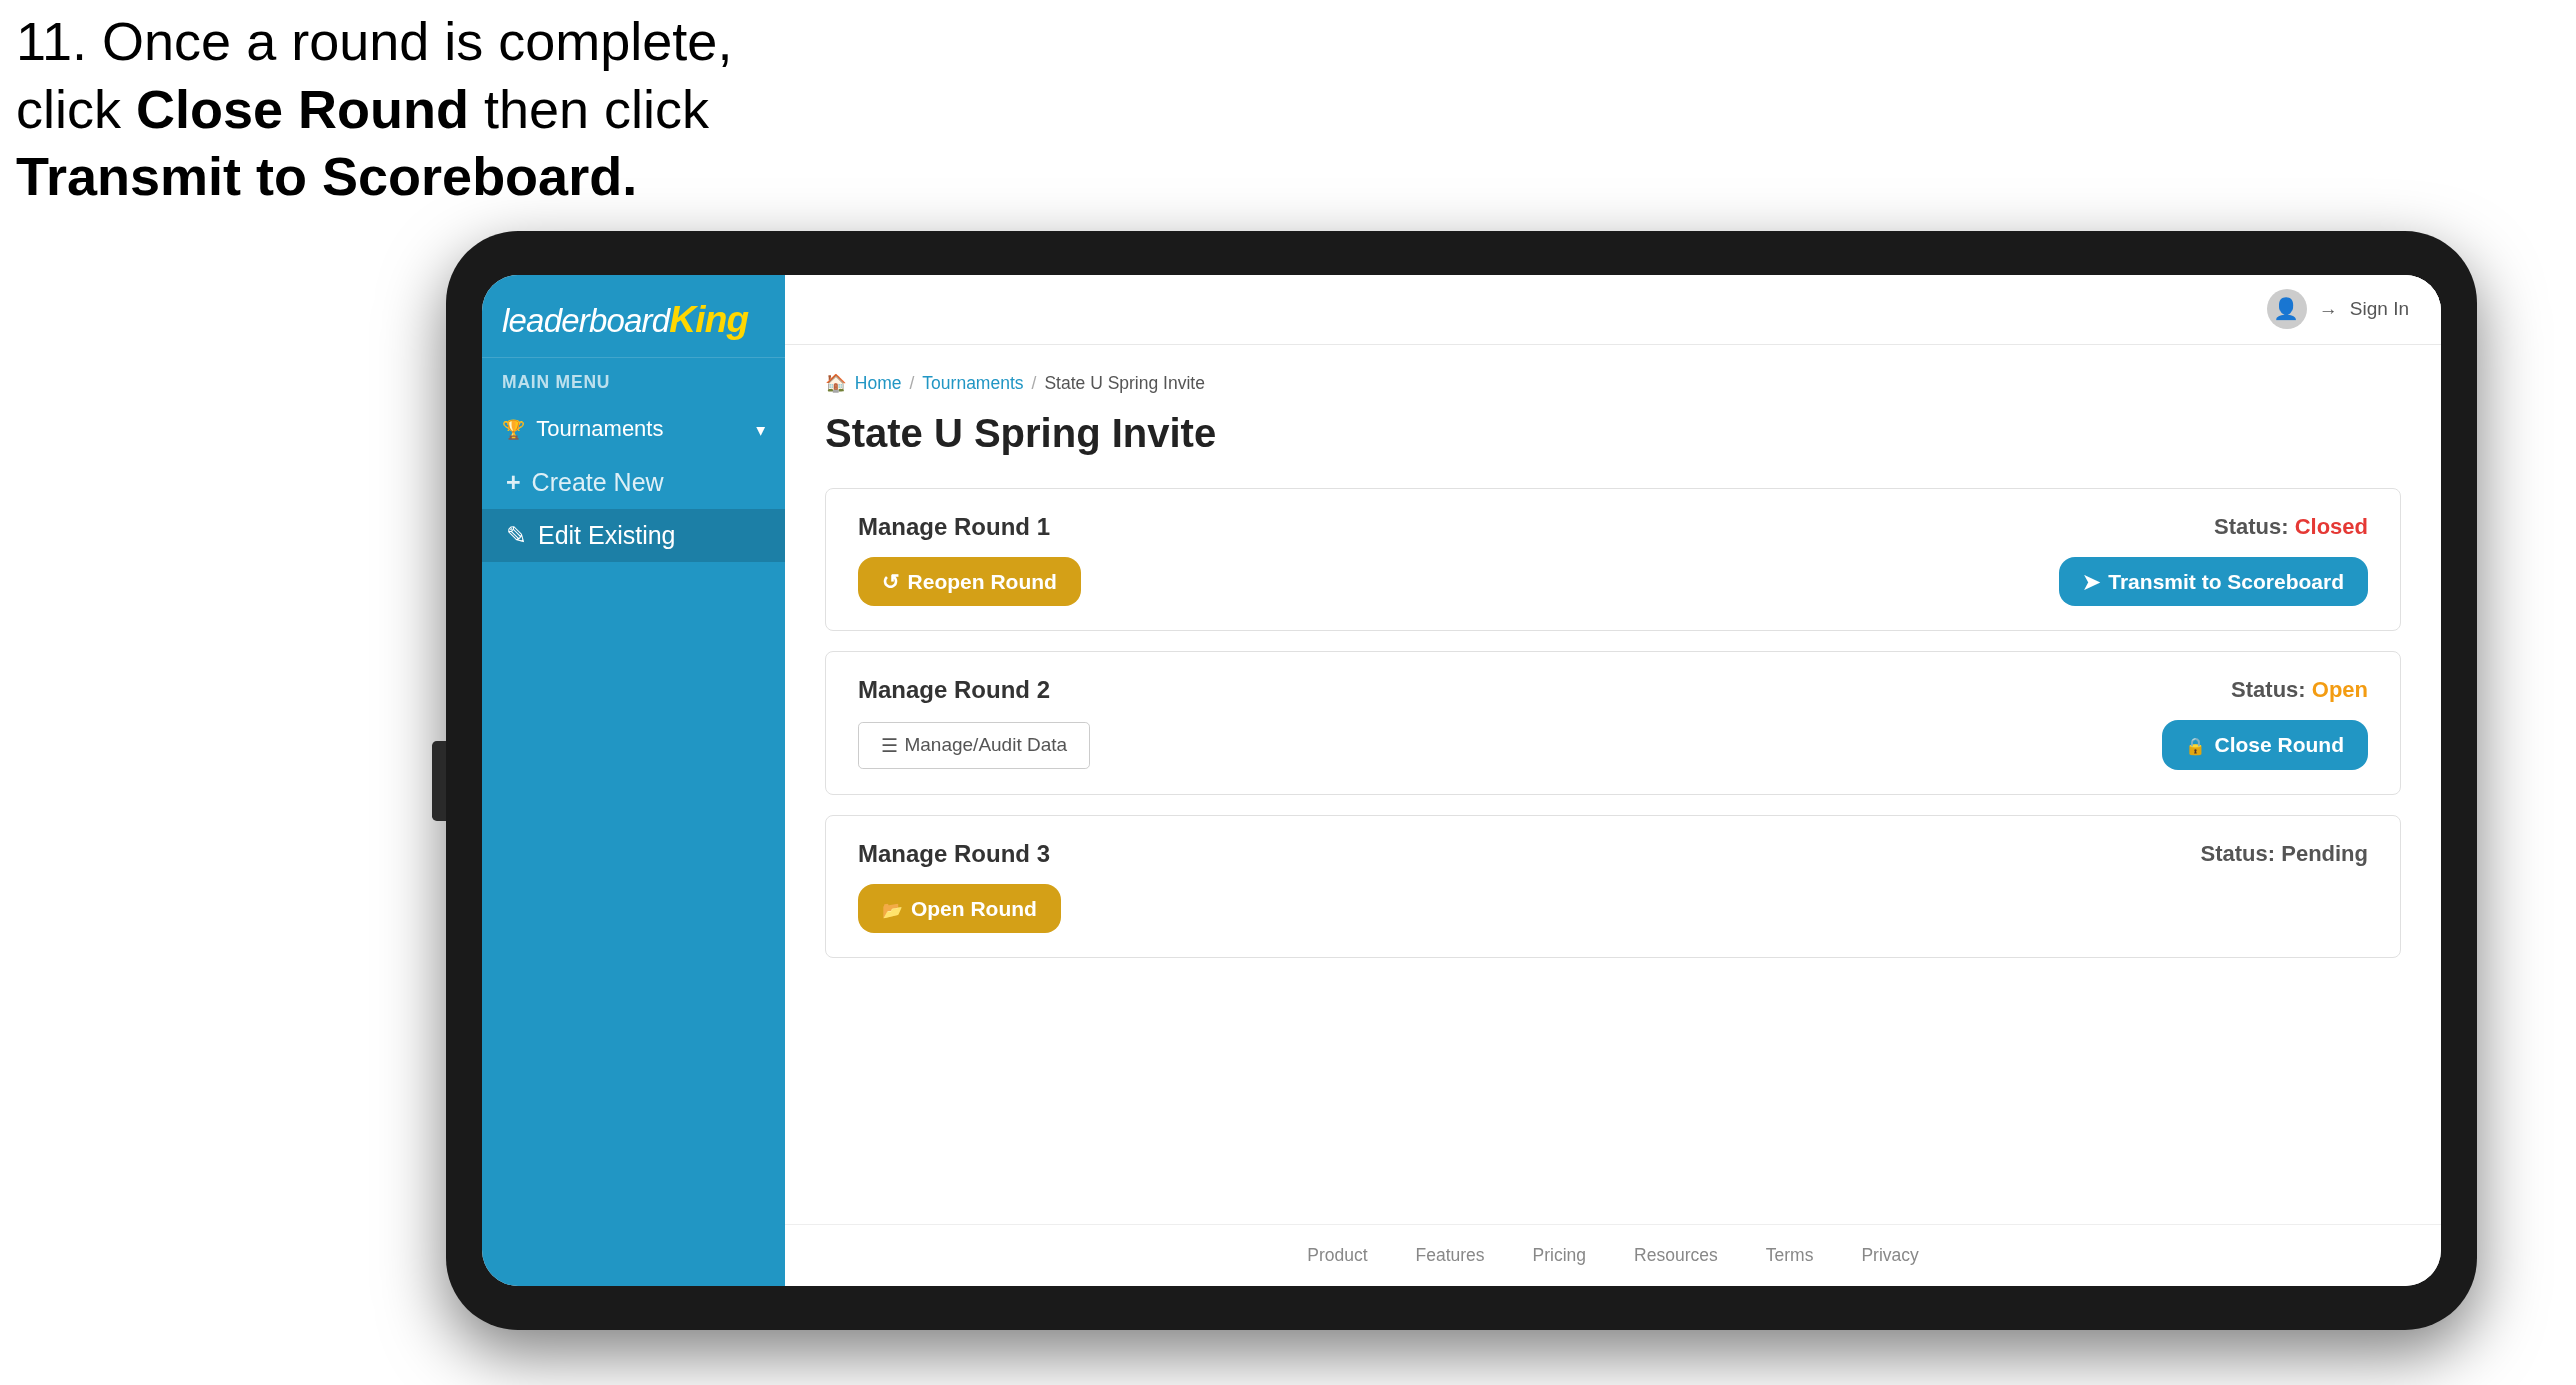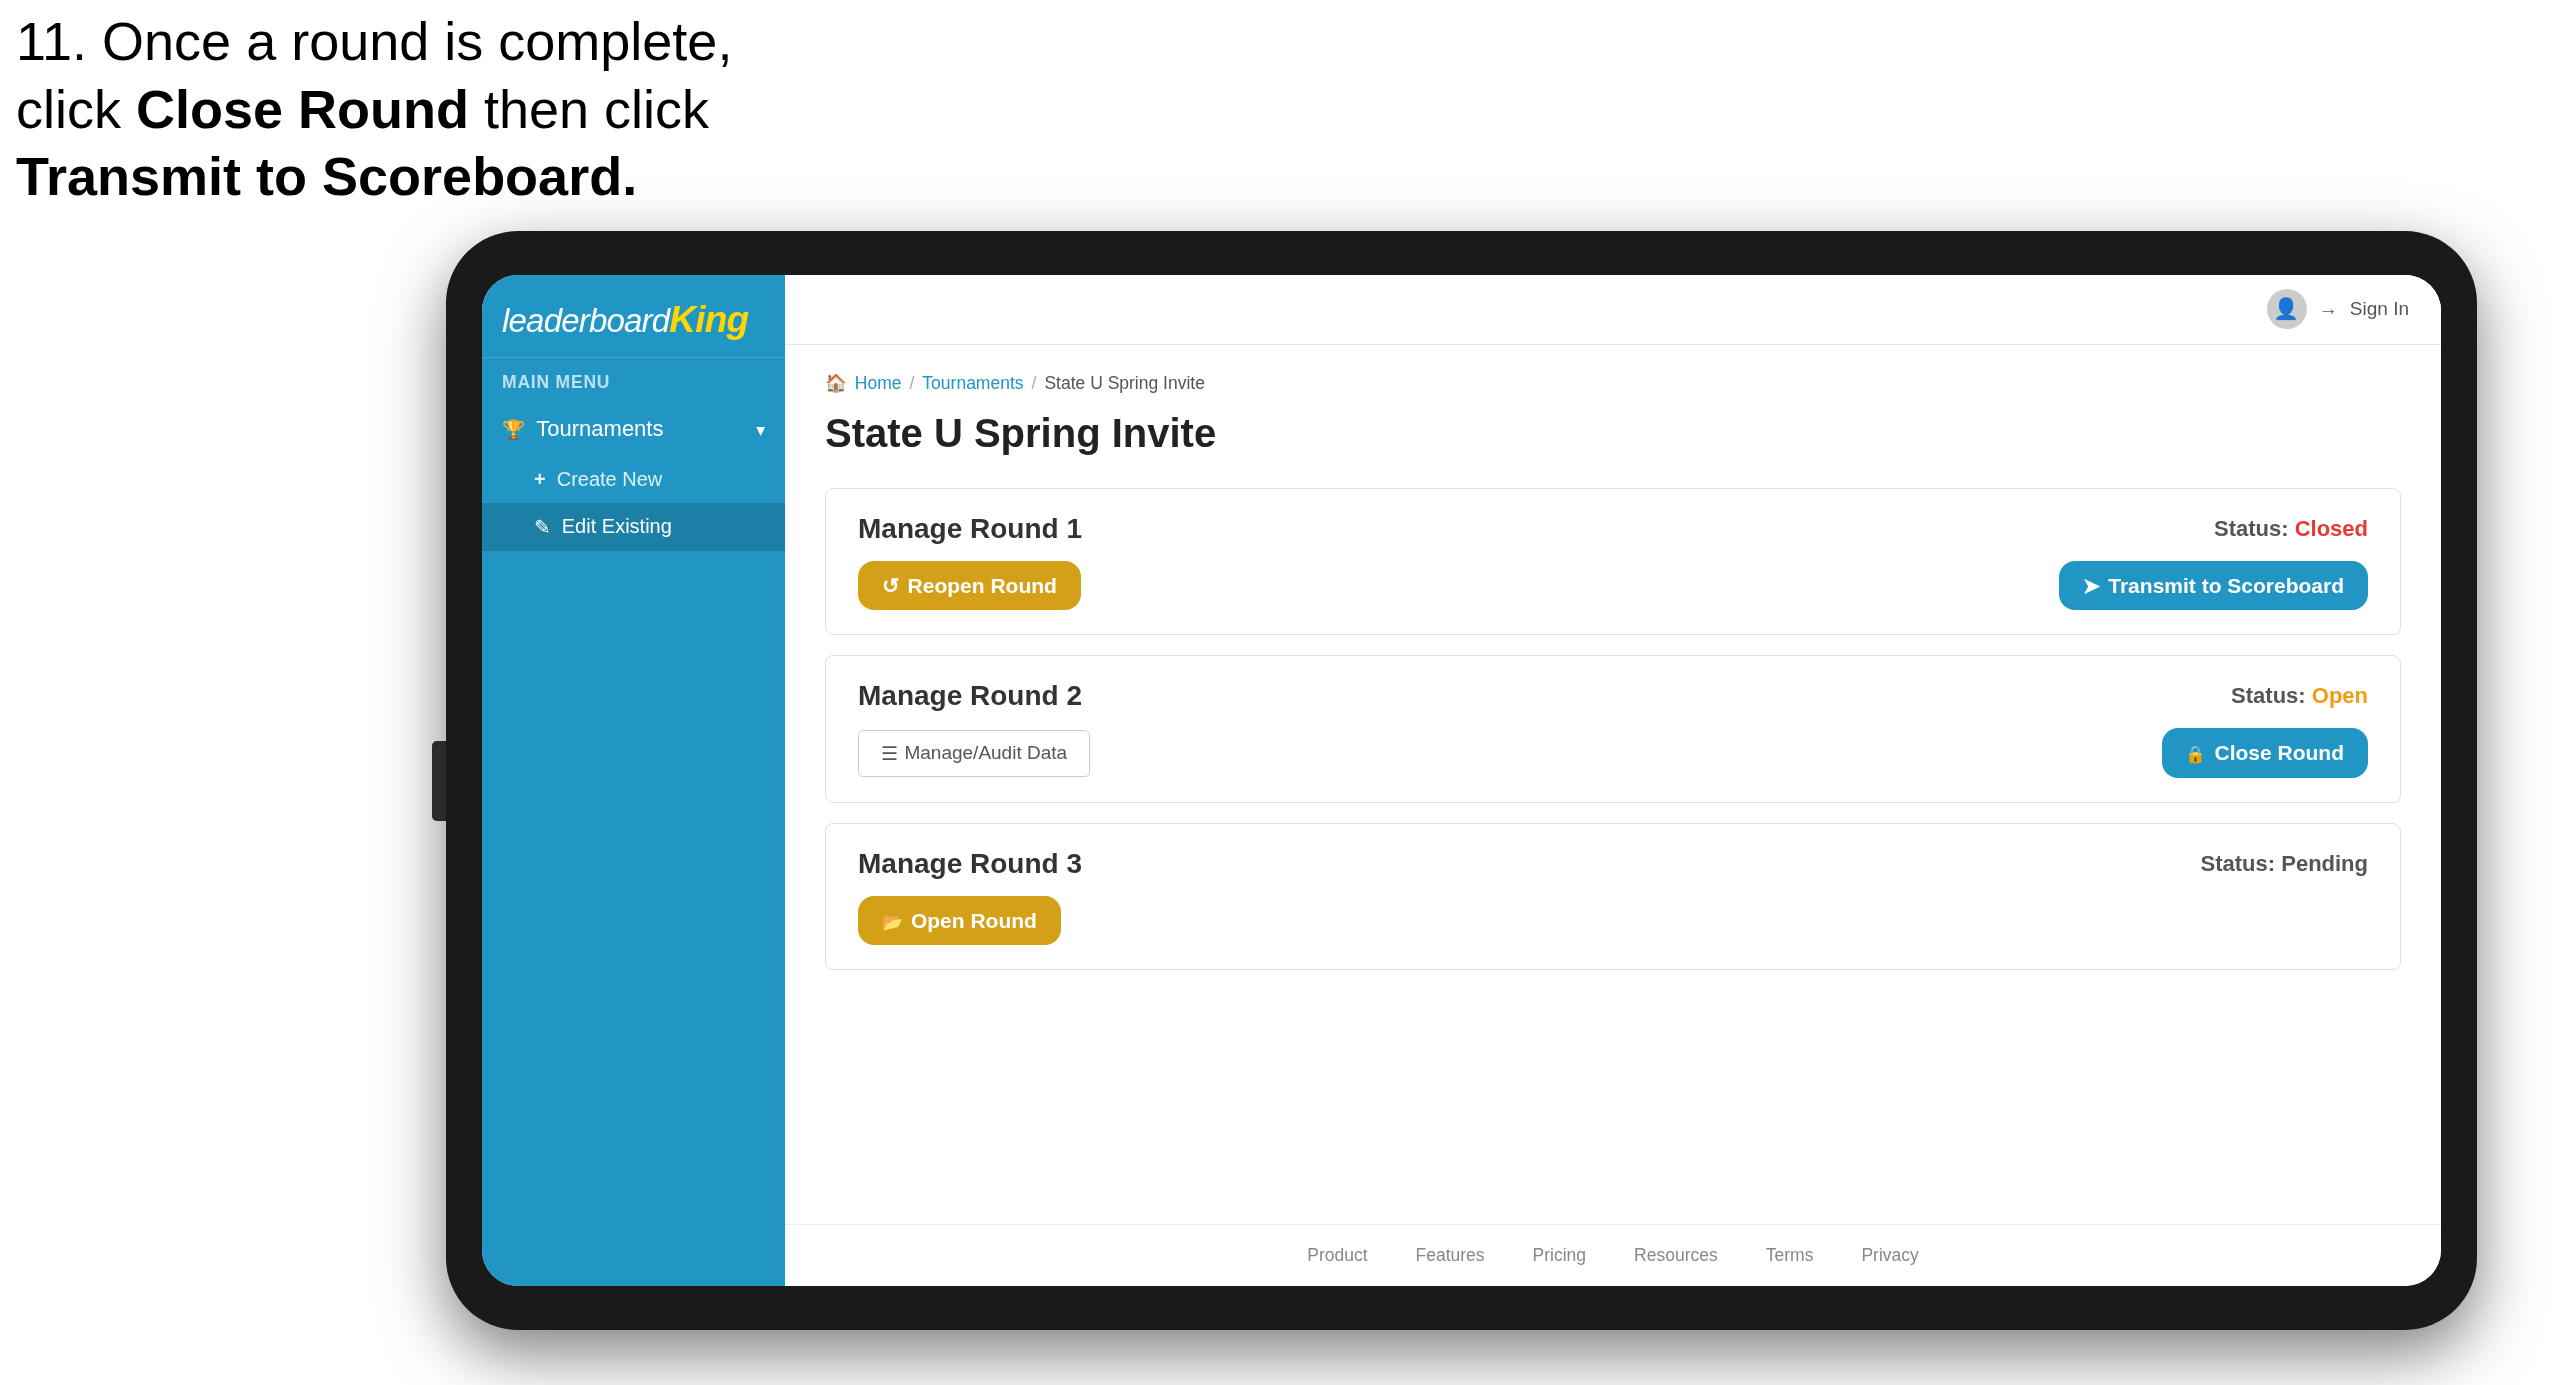--- a/index.html
+++ b/index.html
@@ -122,23 +122,23 @@
     .nav-item .nav-item-left {
       display: flex;
       align-items: center;
       gap: 11px;
     }
 
     .nav-sub-item {
       display: flex;
       align-items: flex-start;
       gap: 11px;
-      padding: 12px 20px 12px 52px;
+      padding: 12px 20px 12px 24px;
       color: rgba(255,255,255,0.85);
-      font-size: 20px;
+      font-size: 25px;
       cursor: pointer;
     }
 
     .nav-sub-item.active {
       background: rgba(0,0,0,0.15);
       color: #ffffff;
     }
 
     
     .main-content {
@@ -227,21 +227,21 @@
     }
 
     .round-header {
       display: flex;
       align-items: center;
       justify-content: space-between;
       margin-bottom: 16px;
     }
 
     .round-title {
-      font-size: 28px;
+      font-size: 24px;
       font-weight: 600;
       color: #333;
     }
 
     .round-status {
       font-size: 22px;
       font-weight: 600;
       color: #555;
     }
 

